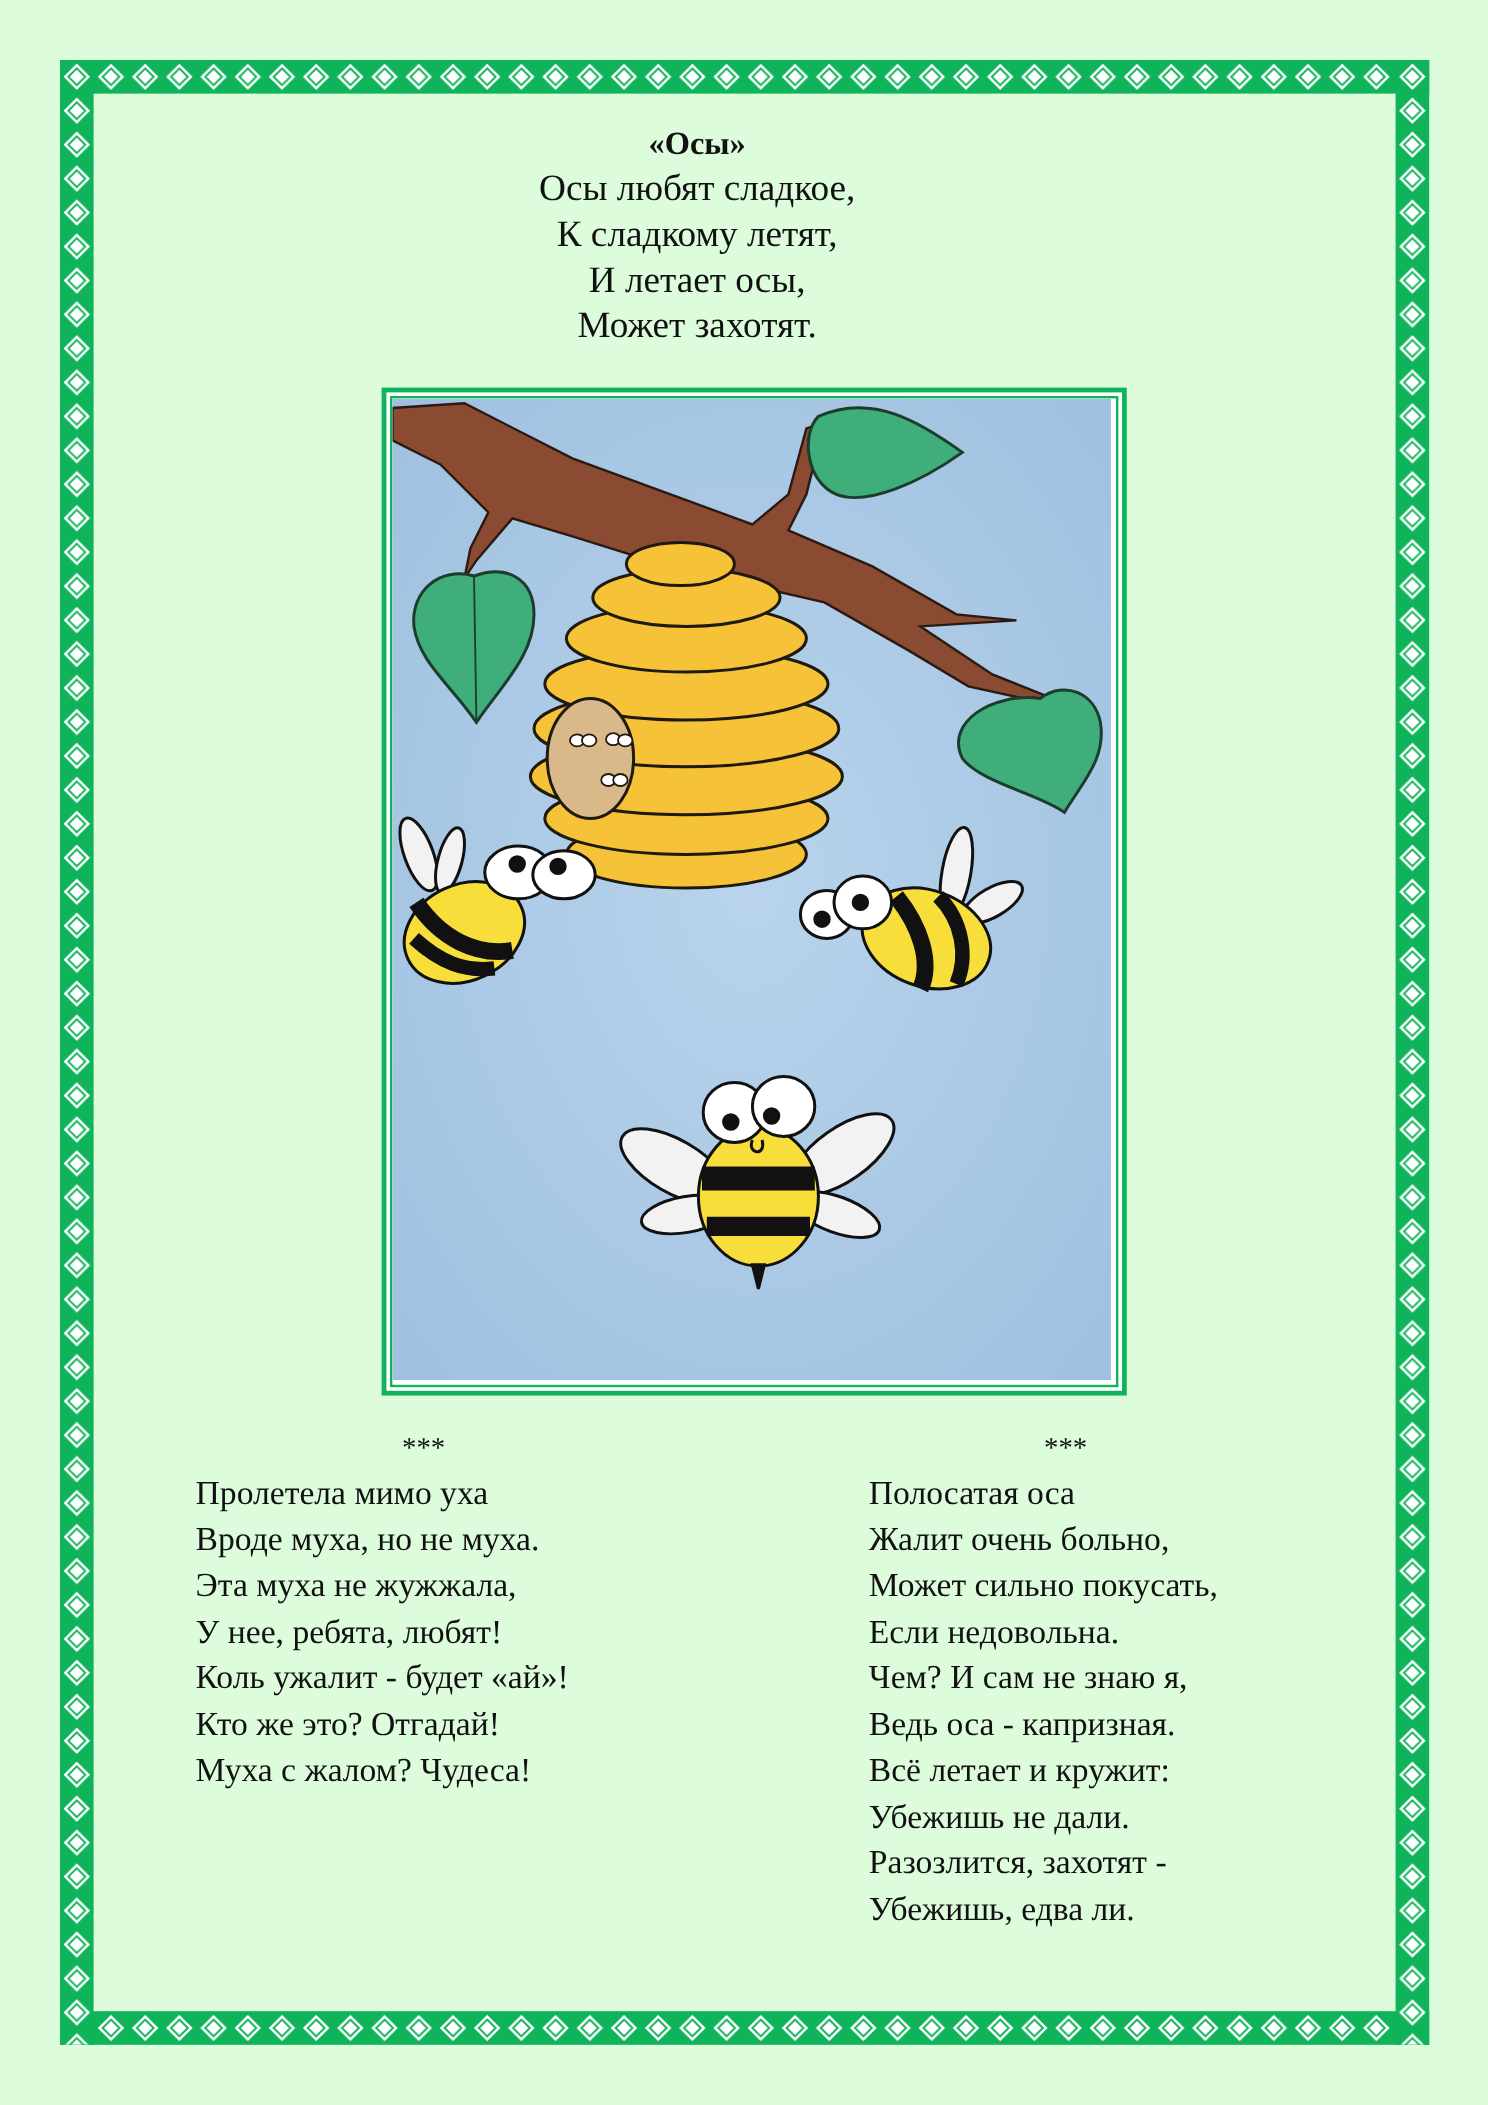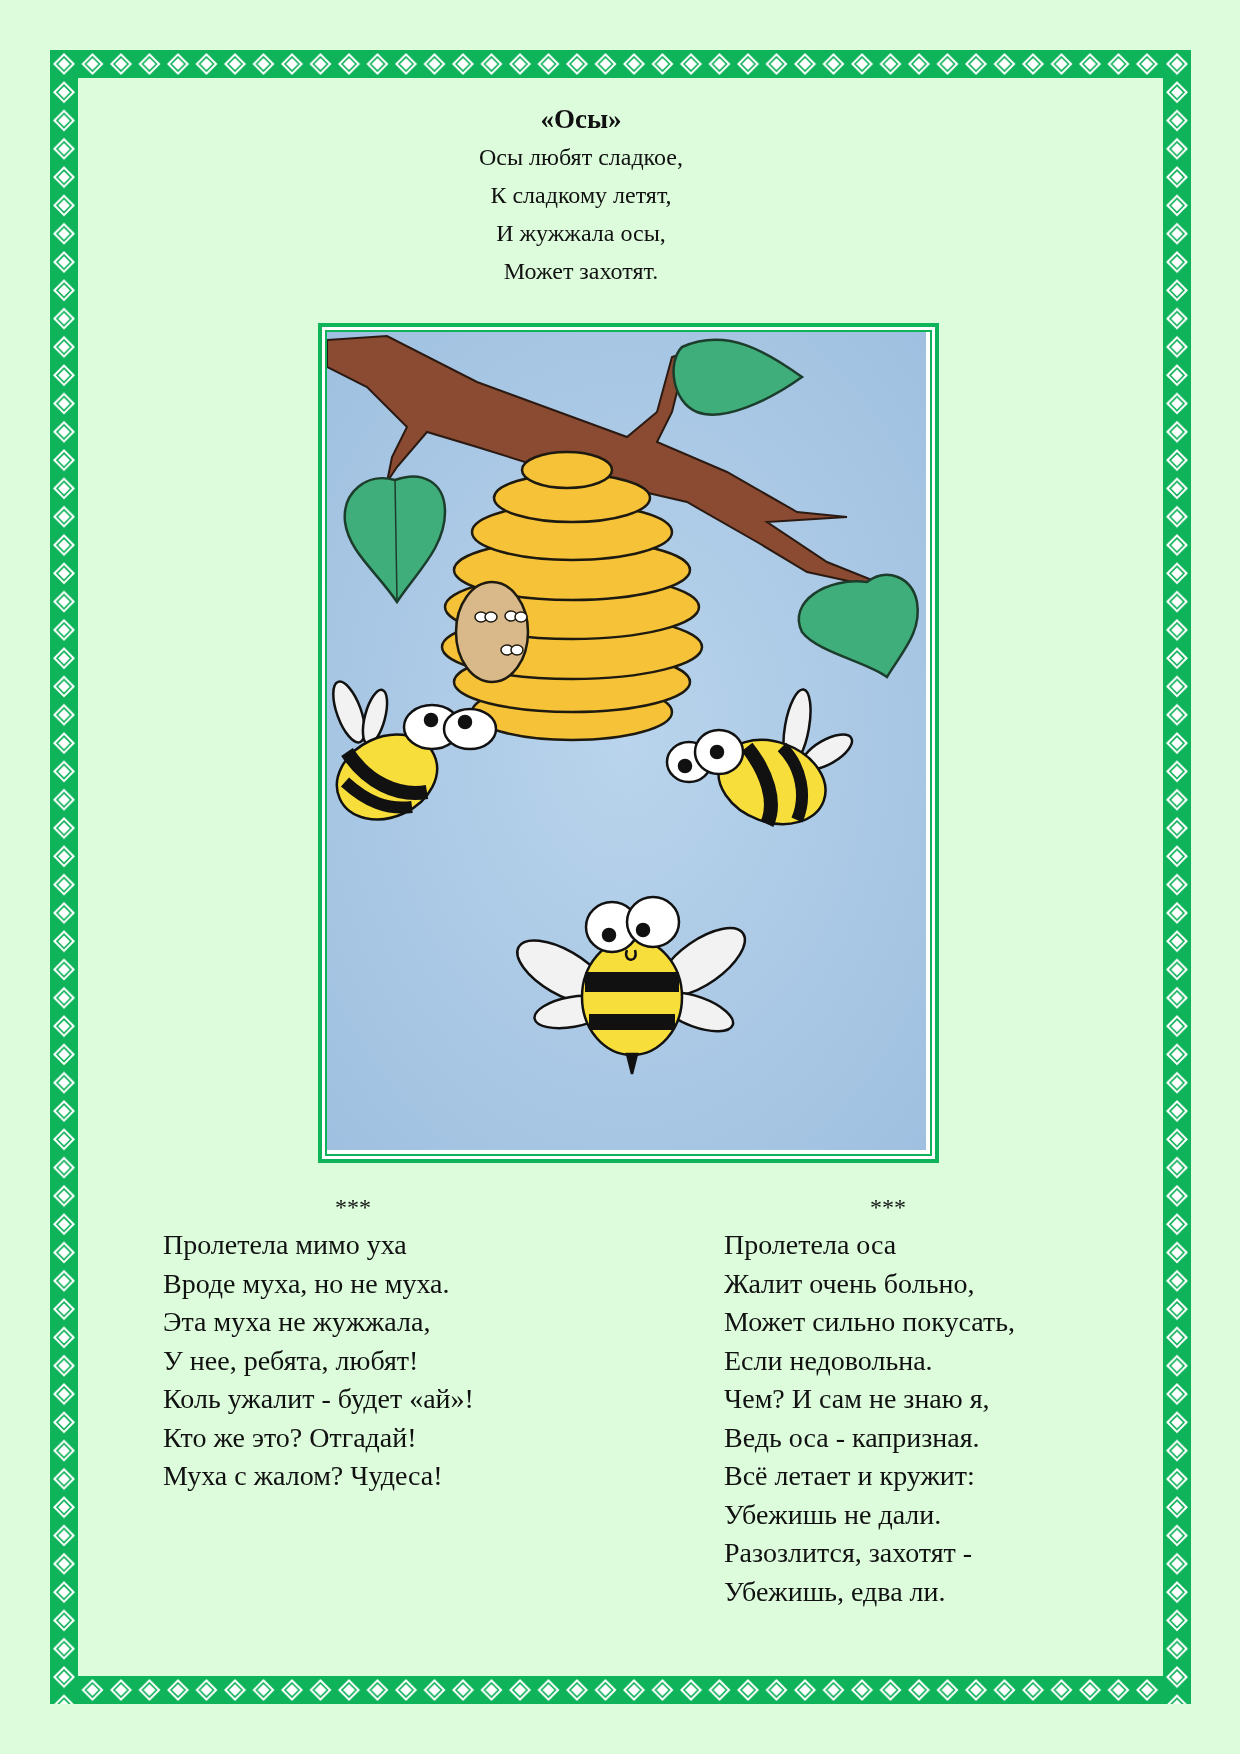--- a/index.html
+++ b/index.html
@@ -7,21 +7,21 @@
          font-family:"Liberation Serif", "DejaVu Serif", serif; color:#111; }
   .frame { position:absolute; left:50px; top:50px; width:1141px; height:1654px; }
   .strip { position:absolute; background:#0fb35a; }
   .strip.top { left:0; top:0; width:1141px; height:28px; }
   .strip.bottom { left:0; bottom:0; width:1141px; height:28px; }
   .strip.left { left:0; top:0; width:28px; height:1654px; }
   .strip.right { right:0; top:0; width:28px; height:1654px; }
   .strip svg { position:absolute; left:0; top:0; }
   .title-block { position:absolute; left:0; width:1162px; top:100px; text-align:center; }
   .poem-title { font-weight:bold; font-size:27px; line-height:38px; }
-  .line { font-size:24px; line-height:38px; }
+  .line { font-size:31px; line-height:38px; }
   .picture-frame { position:absolute; left:318px; top:323px; width:613px; height:832px;
                    border:4px solid #0fb35a; background:#fff; }
   .picture-inner { position:absolute; left:3px; top:3px; right:3px; bottom:3px;
                    border:2px solid #0fb35a; overflow:hidden; }
   .col { position:absolute; top:1188px; font-size:28px; line-height:38.5px; }
   .col.left { left:163px; width:400px; }
   .col.right { left:724px; width:420px; }
   .stars { font-size:24px; line-height:38px; }
   .col.left .stars { padding-left:172px; }
   .col.right .stars { padding-left:146px; }
@@ -63,21 +63,21 @@
       <svg width="28" height="1654">
         <rect width="28" height="1654" fill="url(#dv)"></rect>
       </svg>
     </div>
 </div>
 
 <div class="title-block">
   <div class="poem-title">«Осы»</div>
   <div class="line">Осы любят сладкое,</div>
   <div class="line">К сладкому летят,</div>
-  <div class="line">И жужжала осы,</div>
+  <div class="line">И летает осы,</div>
   <div class="line">Может захотят.</div>
 </div>
 
 <div class="picture-frame">
   <div class="picture-inner">
     <svg width="599" height="818" viewBox="0 0 599 818">
       <defs>
         <radialGradient id="sky" cx="50%" cy="50%" r="70%">
           <stop offset="0" stop-color="#b9d4ec"></stop>
           <stop offset="1" stop-color="#9fc0e0"></stop>
@@ -169,21 +169,21 @@
   <div>Вроде муха, но не муха.</div>
   <div>Эта муха не жужжала,</div>
   <div>У нее, ребята, любят!</div>
   <div>Коль ужалит - будет «ай»!</div>
   <div>Кто же это? Отгадай!</div>
   <div>Муха с жалом? Чудеса!</div>
 </div>
 
 <div class="col right">
   <div class="stars">***</div>
-  <div>Пролетела оса</div>
+  <div>Полосатая оса</div>
   <div>Жалит очень больно,</div>
   <div>Может сильно покусать,</div>
   <div>Если недовольна.</div>
   <div>Чем? И сам не знаю я,</div>
   <div>Ведь оса - капризная.</div>
   <div>Всё летает и кружит:</div>
   <div>Убежишь не дали.</div>
   <div>Разозлится, захотят -</div>
   <div>Убежишь, едва ли.</div>
 </div>

